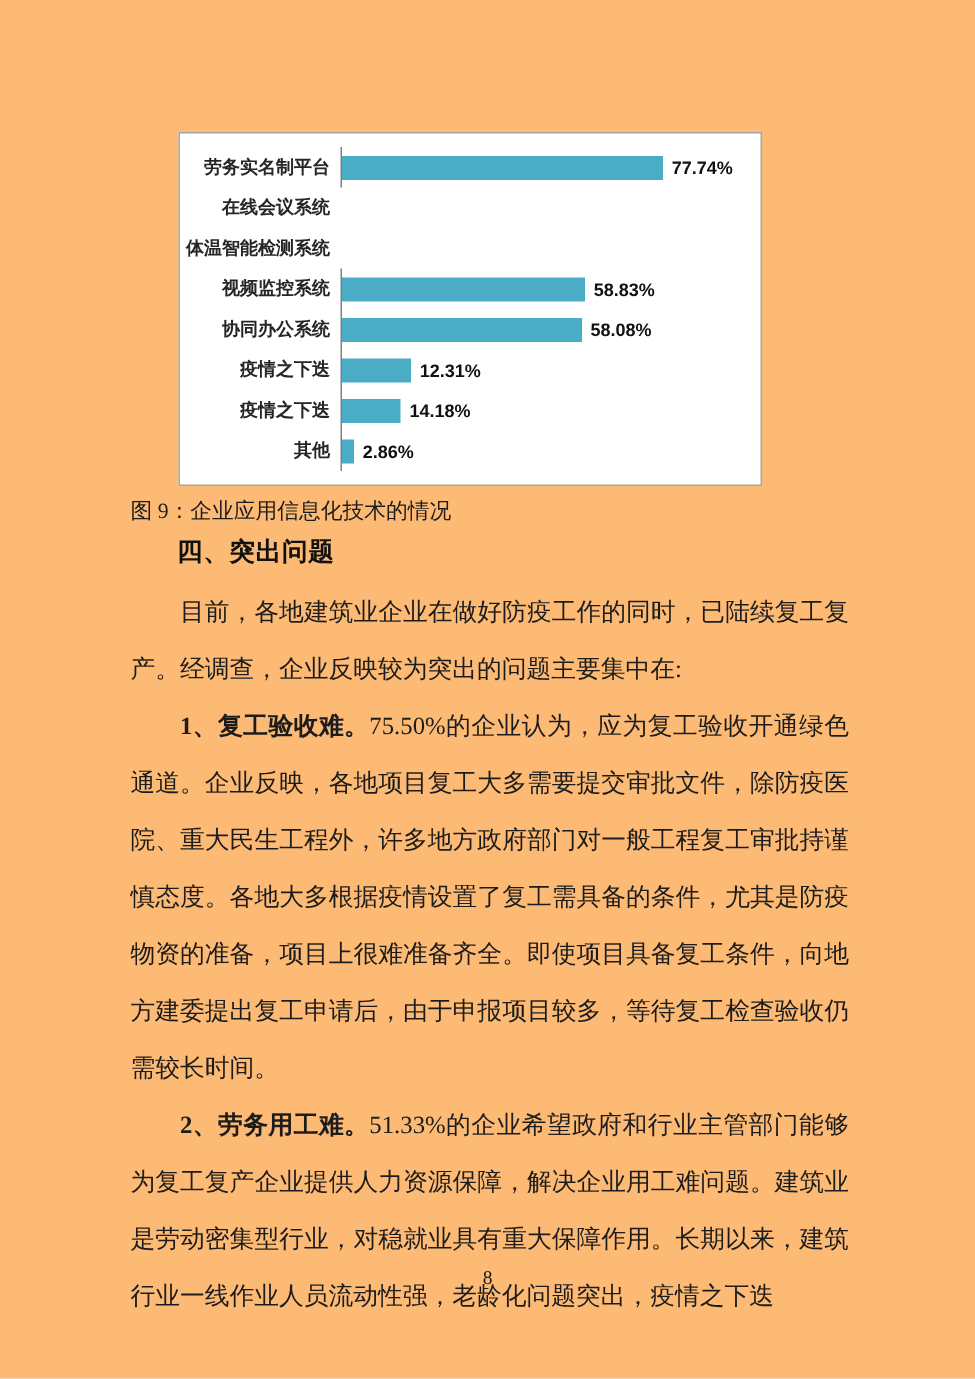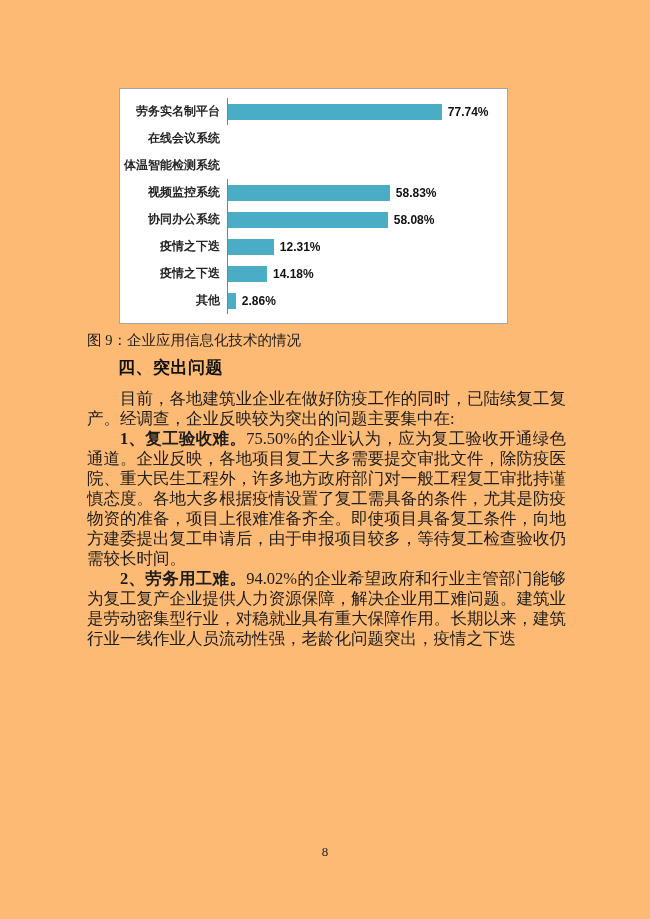--- a/index.html
+++ b/index.html
@@ -81,21 +81,21 @@
     font-size: 17px;
     color: #111111;
     letter-spacing: 0.5px;
     text-align: right;
   }
   .body-text {
     position: absolute;
     left: 87px; top: 389px;
     width: 479px;
     font-size: 16.5px;
-    line-height: 20px;
+    line-height: 38px;
     text-align: justify;
   }
   .body-text p {
     margin: 0;
     text-indent: 2em;
   }
   .body-text b { font-weight: bold; }
 
   .page-number {
     position: absolute;
@@ -163,18 +163,18 @@
       </div>
     </div>
 
   <div class="fig-caption">图 9：企业应用信息化技术的情况</div>
 
   <div class="section-heading">四、突出问题</div>
 
   <div class="body-text">
     <p><b></b><span>目前，各地建筑业企业在做好防疫工作的同时，已陆续复工复产。经调查，企业反映较为突出的问题主要集中在:</span></p>
     <p><b>1、复工验收难。</b><span>75.50%的企业认为，应为复工验收开通绿色通道。企业反映，各地项目复工大多需要提交审批文件，除防疫医院、重大民生工程外，许多地方政府部门对一般工程复工审批持谨慎态度。各地大多根据疫情设置了复工需具备的条件，尤其是防疫物资的准备，项目上很难准备齐全。即使项目具备复工条件，向地方建委提出复工申请后，由于申报项目较多，等待复工检查验收仍需较长时间。</span></p>
-    <p><b>2、劳务用工难。</b><span>94.02%的企业希望政府和行业主管部门能够为复工复产企业提供人力资源保障，解决企业用工难问题。建筑业是劳动密集型行业，对稳就业具有重大保障作用。长期以来，建筑行业一线作业人员流动性强，老龄化问题突出，疫情之下迭</span></p>
+    <p><b>2、劳务用工难。</b><span>51.33%的企业希望政府和行业主管部门能够为复工复产企业提供人力资源保障，解决企业用工难问题。建筑业是劳动密集型行业，对稳就业具有重大保障作用。长期以来，建筑行业一线作业人员流动性强，老龄化问题突出，疫情之下迭</span></p>
   </div>
 
   <div class="page-number">8</div>
 
 </div>
 
 </body></html>

